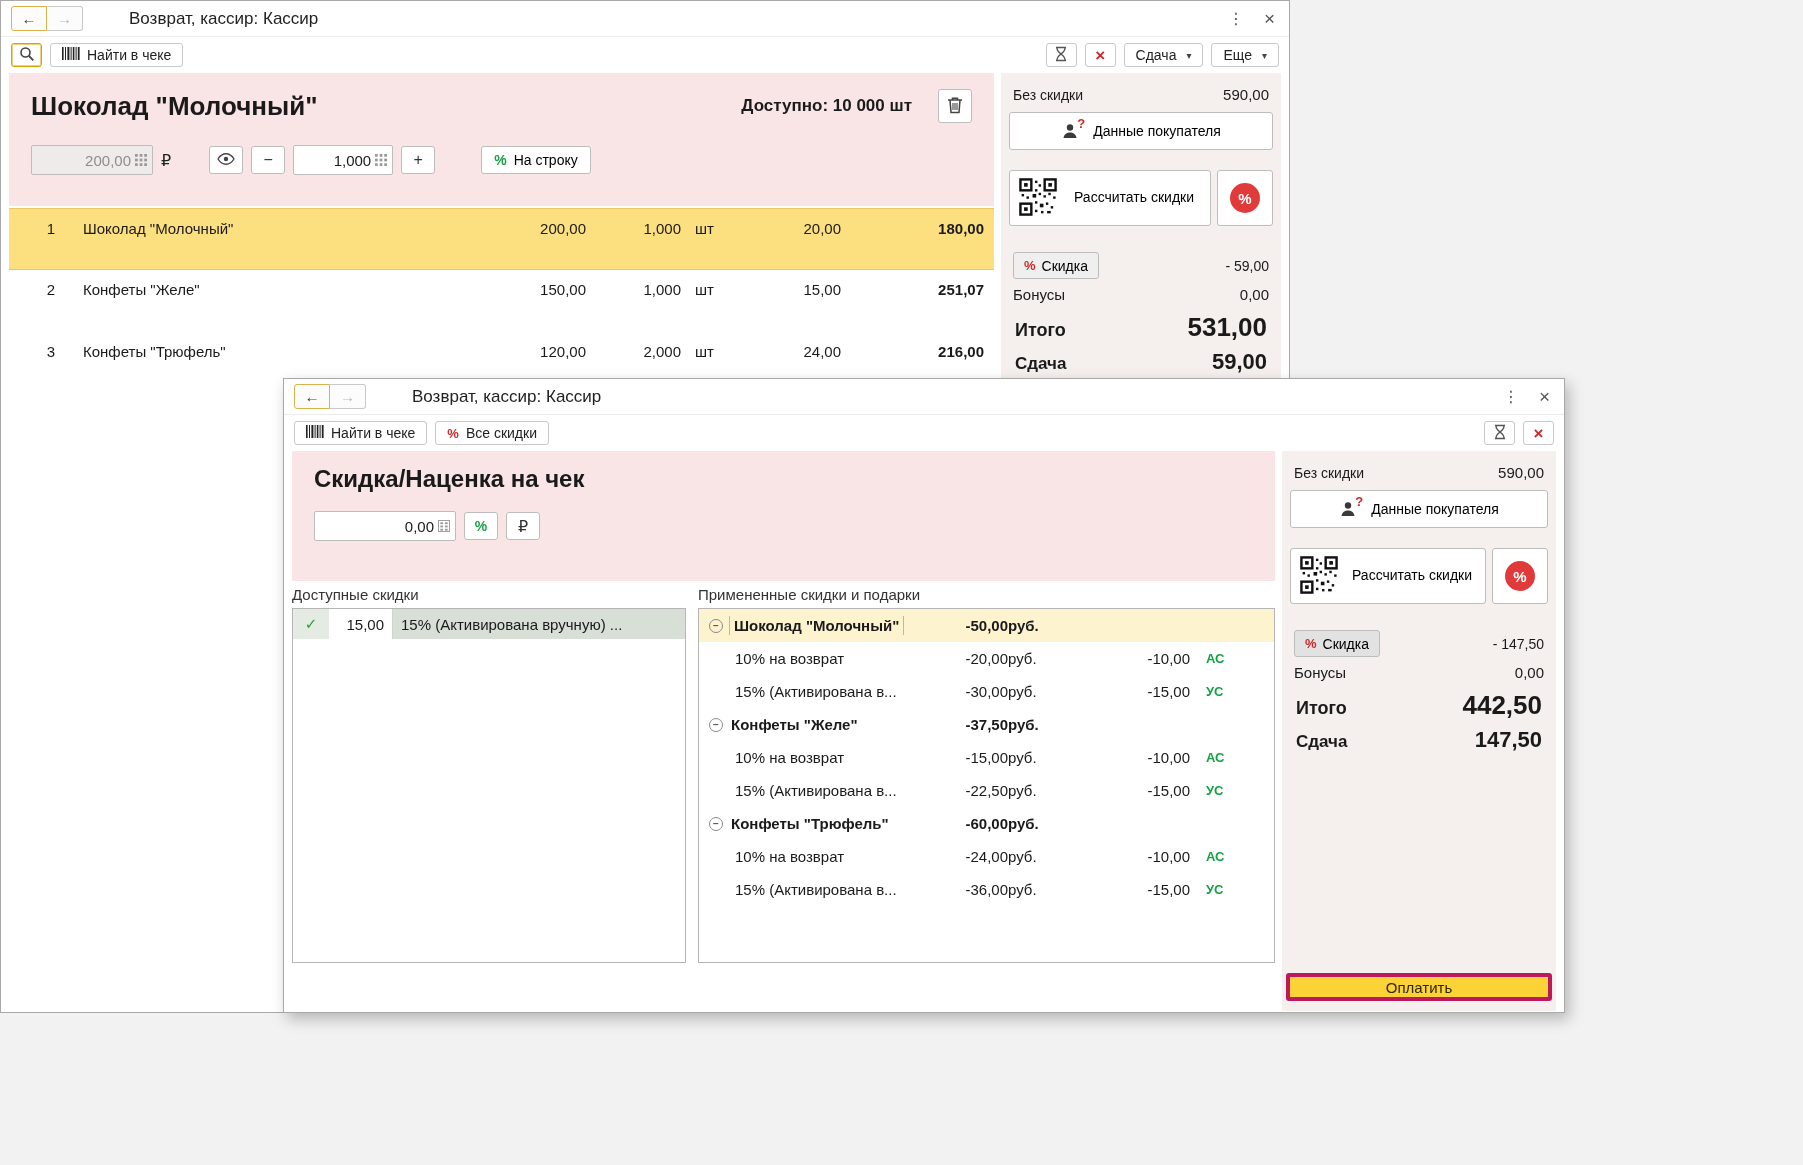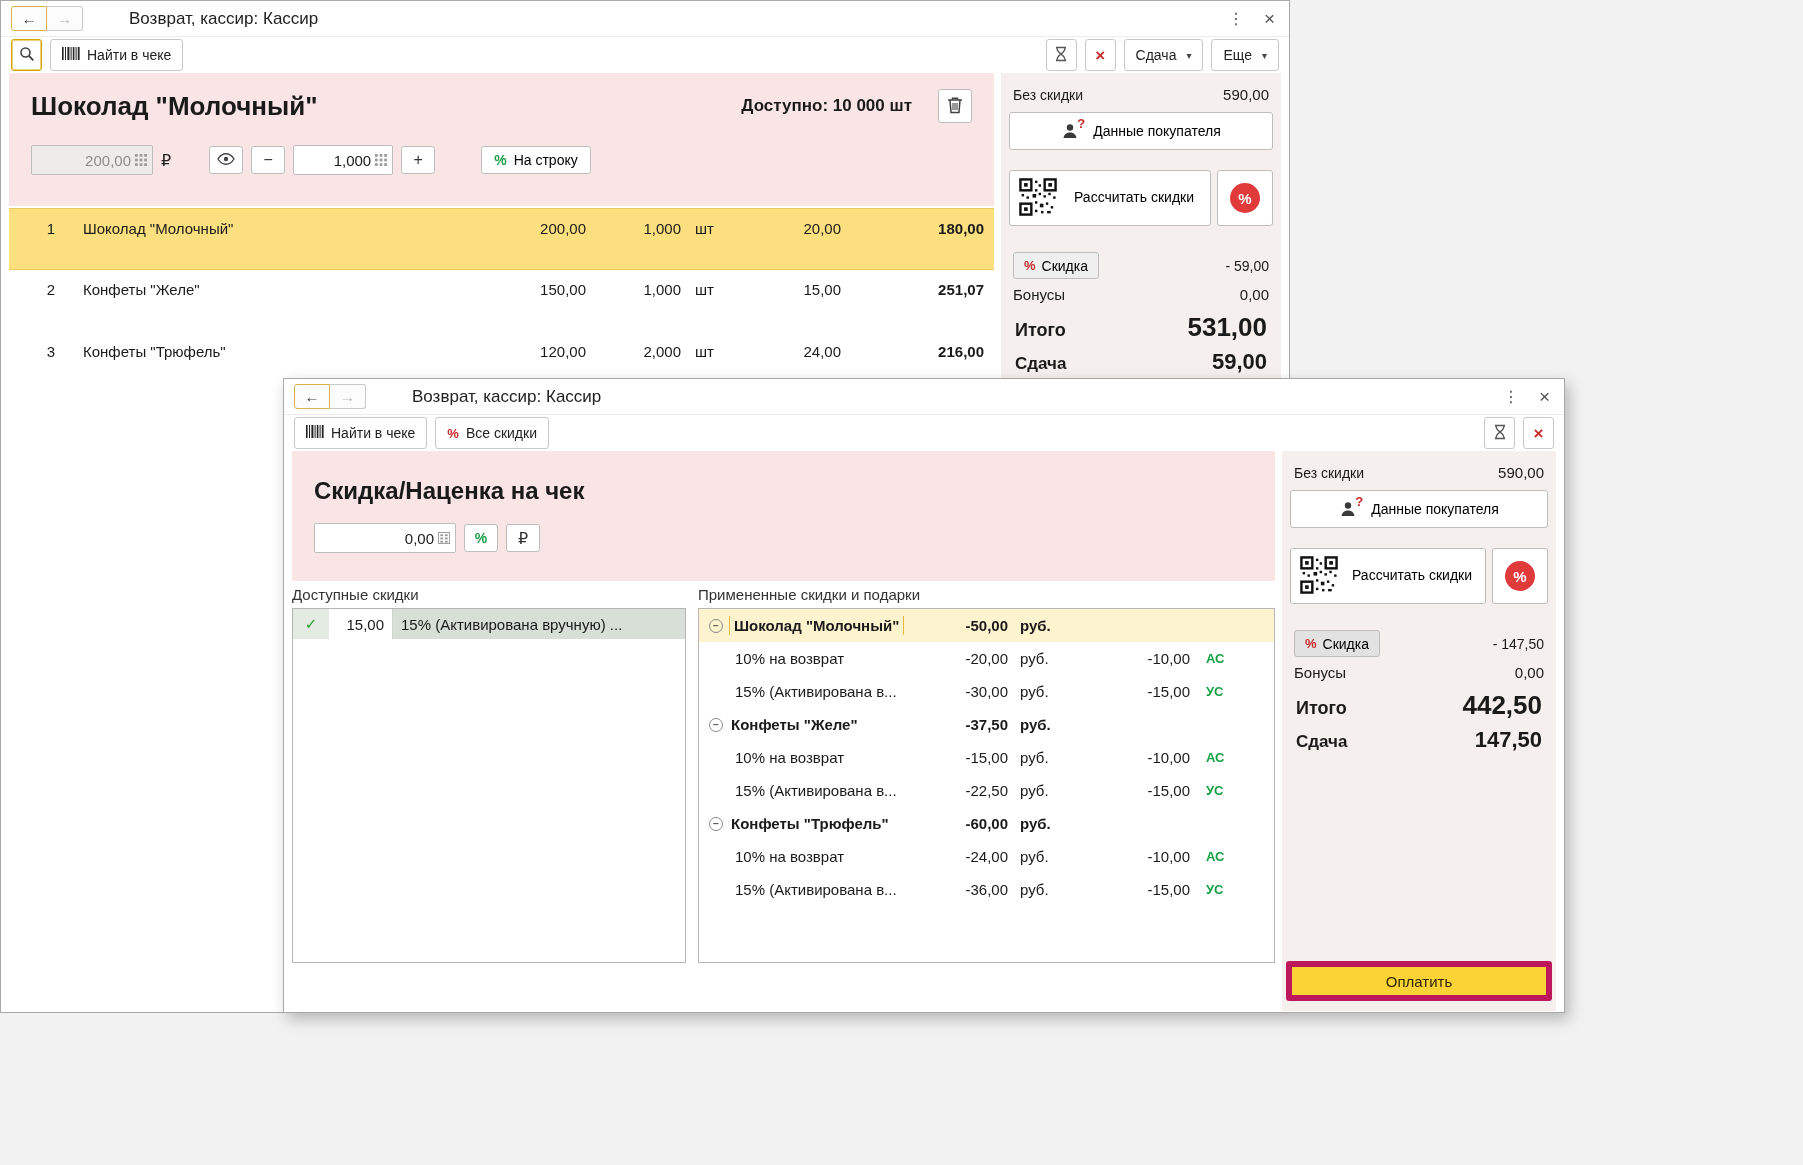--- a/index.html
+++ b/index.html
@@ -11,33 +11,33 @@
   .titlebar{height:36px;display:flex;align-items:center;padding:0 10px;border-bottom:1px solid #ececec;background:#fff}
   .navpair{display:flex}
   .navbtn{width:36px;height:25px;border:1px solid #c9c9c9;background:#fcfcfc;display:flex;align-items:center;justify-content:center;font-size:15px;color:#3a3a3a;cursor:pointer}
   .navbtn.back{border-radius:3px 0 0 3px;border-color:#d8b24a}
   .navbtn.fwd{border-radius:0 3px 3px 0;color:#b8b8b8;border-left:none}
   .wtitle{margin-left:46px;font-size:17px;color:#222}
   .tb-right{margin-left:auto;display:flex;align-items:center;gap:20px;padding-right:4px}
   .kebab{font-size:16px;color:#555;cursor:pointer}
   .wclose{font-size:19px;color:#555;cursor:pointer;line-height:1}
   .toolbar{height:36px;display:flex;align-items:center;padding:2px 10px;gap:8px}
-  .tbtn{height:32px;border:1px solid #c9c9c9;border-radius:3px;background:#fff;display:inline-flex;align-items:center;gap:7px;padding:0 11px;font-size:14px;color:#222;cursor:pointer;font-family:inherit}
+  .tbtn{height:24px;border:1px solid #c9c9c9;border-radius:3px;background:#fff;display:inline-flex;align-items:center;gap:7px;padding:0 11px;font-size:14px;color:#222;cursor:pointer;font-family:inherit}
   .tbtn.sq{width:31px;padding:0;justify-content:center}
   .tbtn.focus{border-color:#d7a500;box-shadow:0 0 0 1px #ecd27a inset}
   .spacer{flex:1}
   .redx{color:#c92a2a;font-size:17px;font-weight:bold;line-height:1}
   .caret{font-size:10px;color:#444;margin-left:3px}
   .redpct{color:#c92a2a;font-weight:bold;font-size:13px}
   .main{display:flex;padding:0 8px;gap:7px;height:calc(100% - 73px)}
   .leftcol{flex:1;display:flex;flex-direction:column;min-width:0}
   
   .pinkpanel{background:#f9e5e5;padding:16px 22px 14px}
   #win1 .pinkpanel{height:133px}
-  #win2 .pinkpanel{height:130px;padding-top:26px}
+  #win2 .pinkpanel{height:130px;padding-top:14px}
   .prodrow{display:flex;align-items:center}
   .prodname{font-size:26px;font-weight:bold;flex:1;white-space:nowrap;overflow:hidden}
   .avail{font-size:17px;font-weight:bold;margin-right:26px;white-space:nowrap}
   .trashbtn{width:34px;height:34px;border:1px solid #bdbdbd;border-radius:3px;background:#fff;display:flex;align-items:center;justify-content:center;cursor:pointer}
   .ctrlrow{display:flex;align-items:center;margin-top:22px;gap:8px}
   #win2 .ctrlrow{margin-top:18px}
   .inputbox{display:flex;align-items:center;border:1px solid #bdbdbd;background:#fff;height:30px;padding:0 5px 0 8px;border-radius:2px;width:122px}
   .inputbox input{border:none;outline:none;background:transparent;text-align:right;font-size:15px;width:100%;font-family:inherit;color:#1a1a1a;min-width:0}
   .inputbox.dis{background:#f0ebeb}
   .inputbox.dis input{color:#8d8d8d}
@@ -73,21 +73,21 @@
   .avval{width:64px;text-align:right;padding-right:8px;background:#fff;height:100%;display:flex;align-items:center;justify-content:flex-end;border-right:1px solid #cfd6cf}
   .avname{flex:1;background:#d7dfd7;height:100%;display:flex;align-items:center;padding-left:8px;white-space:nowrap;overflow:hidden}
   .arow{display:flex;height:33px;align-items:center;font-size:15px;padding:0 20px 0 10px;cursor:pointer}
   .arow .aname{flex:1;display:flex;align-items:center;gap:8px;white-space:nowrap;overflow:hidden}
   .arow.child .aname{padding-left:26px}
   .arow.group .aname{font-weight:bold}
   .arow.group .aamt,.arow.group .aunit{font-weight:bold}
   .arow.sel{background:#fdf3cf}
   .arow.sel .ntext{outline:1px solid #e2b93b;outline-offset:1px;padding:1px 3px}
   .aamt{width:95px;text-align:right}
-  .aunit{width:67px;padding-left:12px}
+  .aunit{width:67px;}
   .apct{width:115px;text-align:right}
   .abadge{width:64px;padding-left:16px;font-size:13px;font-weight:bold}
   .abadge.green{color:#15a143}
   .cm{display:inline-flex;width:14px;height:14px;border:1px solid #8a8a8a;border-radius:50%;align-items:center;justify-content:center;font-size:10px;color:#555;font-style:normal;flex:none}
   
   .sumpanel{width:280px;background:#f5efee;padding:8px 6px;display:flex;flex-direction:column;position:relative}
   #win2 .sumpanel{width:274px}
   .srow{display:flex;justify-content:space-between;align-items:center;padding:5px 6px;font-size:14px}
   .srow .v{font-size:15px}
   .custbtn{height:38px;border:1px solid #bdbdbd;border-radius:3px;background:#fff;display:flex;align-items:center;justify-content:center;gap:8px;font-size:14px;margin:4px 2px;cursor:pointer;font-family:inherit}
@@ -99,21 +99,21 @@
   .pctbtn{width:56px;border:1px solid #bdbdbd;border-radius:3px;background:#fff;display:flex;align-items:center;justify-content:center;cursor:pointer}
   .redcircle{width:30px;height:30px;border-radius:50%;background:#e03a3a;color:#fff;font-weight:bold;font-size:15px;display:flex;align-items:center;justify-content:center}
   .discrow{display:flex;justify-content:space-between;align-items:center;margin:10px 2px 2px;padding:0 4px}
   .discbtn{height:27px;background:#efefef;border:1px solid #bdbdbd;border-radius:3px;display:flex;align-items:center;gap:6px;padding:0 10px;font-size:14px;cursor:pointer;font-family:inherit}
   #win2 .discbtn{background:#e2e2e2}
   .totalrow{display:flex;justify-content:space-between;align-items:baseline;padding:4px 8px 2px}
   .tlabel{font-size:18px;font-weight:bold}
   .tvalue{font-size:26px;font-weight:bold}
   .chlabel{font-size:17px;font-weight:bold}
   .chvalue{font-size:22px;font-weight:bold}
-  .paybtn{position:absolute;left:4px;right:4px;bottom:10px;height:40px;background:#fcd336;border:6px solid #be185d;border-radius:3px;font-size:15px;color:#2e2600;cursor:pointer;font-family:inherit}
+  .paybtn{position:absolute;left:4px;right:4px;bottom:10px;height:28px;background:#fcd336;border:4px solid #be185d;border-radius:3px;font-size:15px;color:#2e2600;cursor:pointer;font-family:inherit}
 </style>
 </head>
 <body>
 
 <div class="window" id="win1">
   <div class="titlebar">
     <div class="navpair">
       <button class="navbtn back">
           <span>←</span>
         </button>

